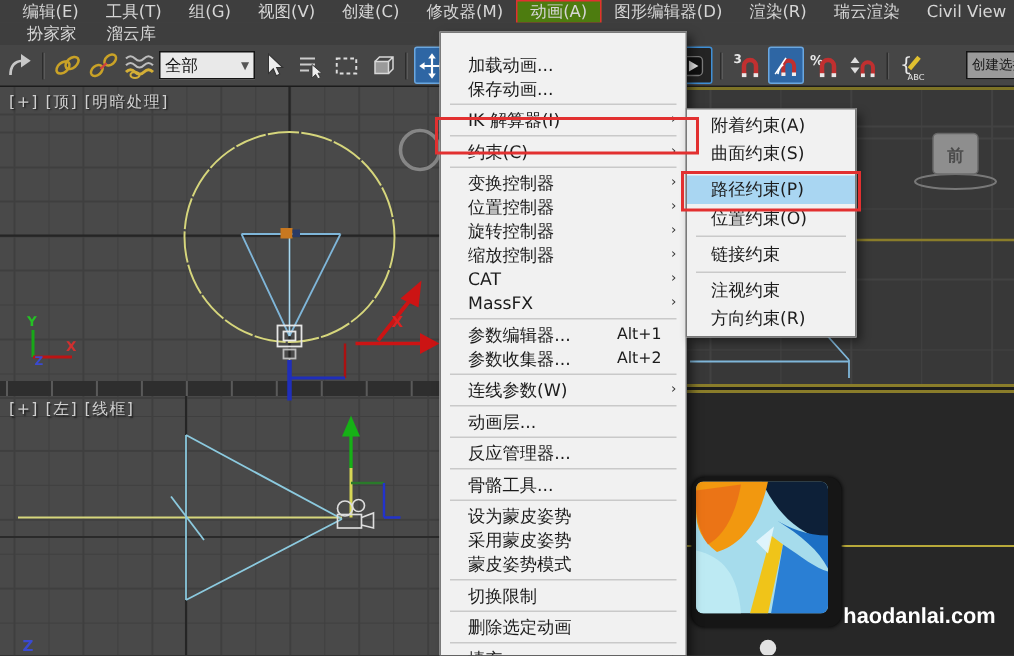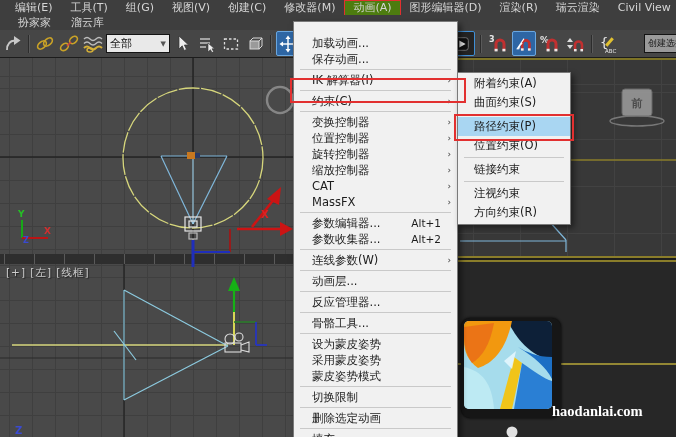--- a/index.html
+++ b/index.html
@@ -53,22 +53,22 @@
   .divider-r{left:457px;top:256px;width:219px;height:6px;z-index:1;
     background:linear-gradient(#8a7d2a 0 2px,#1d1d1d 2px 4px,#8a7d2a 4px 6px);}
   .vp-label{color:#cfcfcf;font-size:10.5px;z-index:2;letter-spacing:1px;text-shadow:1px 1px 1px #222;}
 
   .scene{left:0;top:0;width:676px;height:437px;z-index:1;pointer-events:none;}
 
   
   .tablet{left:461px;top:318px;width:94px;height:94px;background:#161616;border-radius:9px;
           padding:3px;z-index:2;box-shadow:0 0 3px #000;}
   .tablet-screen{width:88px;height:88px;border-radius:5px;overflow:hidden;display:block;}
-  .watermark{left:552px;top:403px;width:122px;z-index:3;color:#ffffff;text-align:left;
-             font-family:Liberation Serif, serif;font-size:14.5px;font-weight:bold;}
+  .watermark{left:552px;top:403px;width:122px;z-index:3;color:#ffffff;text-align:center;
+             font-family:Liberation Sans, sans-serif;font-size:14.5px;font-weight:bold;}
 
   
   .menu{left:293px;top:21px;width:163px;background:#f1f1f1;border:1px solid #7a7a7a;z-index:5;
         box-shadow:3px 3px 6px rgba(0,0,0,.5);padding-top:13px;padding-bottom:2px;}
   .mi{height:16px;display:flex;align-items:center;padding:0 6px 0 18px;font-size:11.5px;color:#1c1c1c;
       cursor:default;white-space:nowrap;}
   .mi .sc{margin-left:auto;padding-right:10px;font-size:10.5px;color:#1c1c1c;}
   .mi .arr{margin-left:auto;width:10px;text-align:right;color:#333;font-size:9px;}
   .msep{height:1px;background:#c9c9c9;margin:2px 6px;}
 
@@ -89,20 +89,21 @@
 <div class="app">
 
   <div class="abs vp vp-tl"></div>
   <div class="abs tickband"></div>
   <div class="abs vp vp-bl"></div>
   <div class="abs topline-r"></div>
   <div class="abs vp vp-tr"></div>
   <div class="abs divider-r"></div>
   <div class="abs vp vp-br"></div>
 
+  <div class="abs vp-label" style="left:6px;top:61px;">[+] [顶] [明暗处理]</div>
   <div class="abs vp-label" style="left:6px;top:266px;">[+] [左] [线框]</div>
 
   <svg class="abs scene" viewBox="0 0 676 437">
 
     <g>
       <line x1="193" y1="58" x2="193" y2="254" stroke="#252525" stroke-width="1.5"></line>
       <line x1="0" y1="157" x2="457" y2="157" stroke="#252525" stroke-width="1.5"></line>
     </g>
 
     <circle cx="193" cy="158" r="70" fill="none" stroke="#d6d67c" stroke-width="1.3" stroke-dasharray="21 1.5"></circle>

